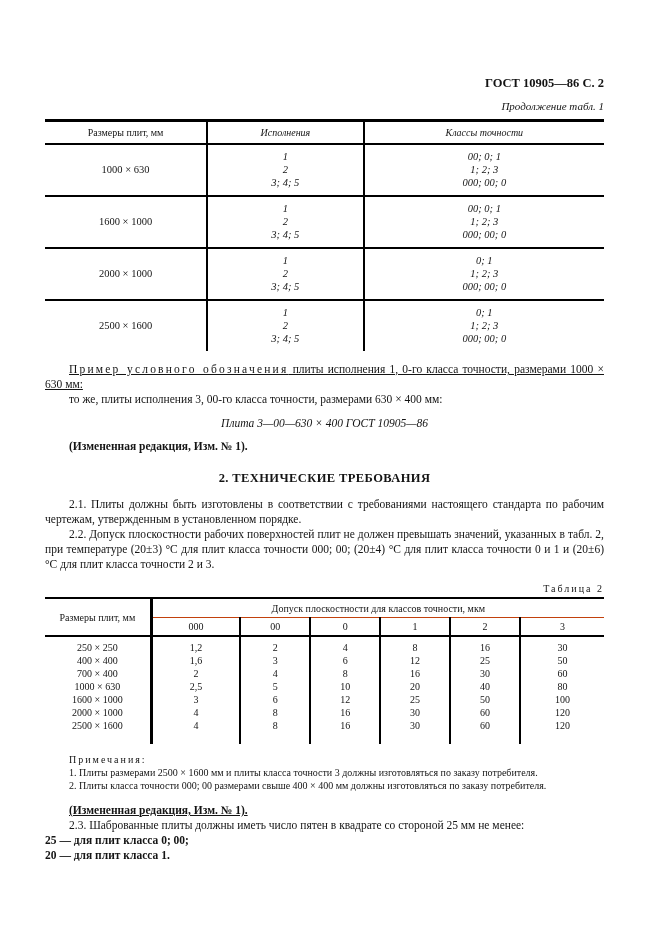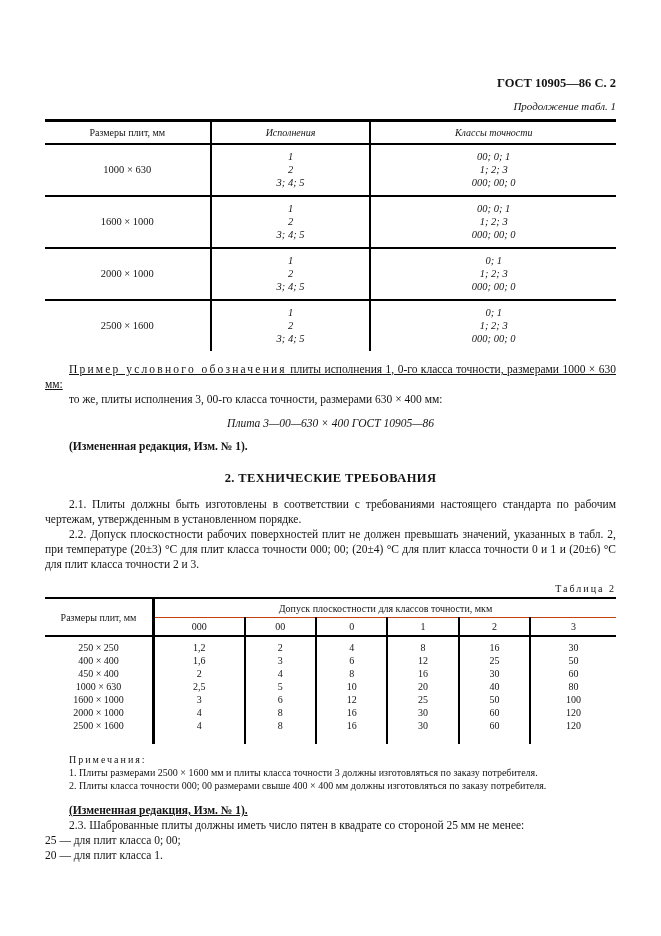--- a/index.html
+++ b/index.html
@@ -1,20 +1,20 @@
 <!DOCTYPE html>
 <html lang="ru"><head>
 <meta charset="utf-8">
 <style>
   html, body { margin: 0; padding: 0; background: #ffffff; }
   .page {
     width: 661px; height: 936px; box-sizing: border-box;
     background: #ffffff; color: #141414;
     font-family: "Liberation Serif", "DejaVu Serif", serif;
-    padding: 76px 45px 0 45px; position: relative; overflow: hidden;
+    padding: 76px 57px 0 45px; position: relative; overflow: hidden;
   }
 
   
   .gost-head { text-align: right; font-weight: bold; font-size: 12.5px; line-height: 14px; }
   .continuation { text-align: right; font-style: italic; font-size: 11px; margin-top: 10px; }
 
   
   table { border-collapse: collapse; width: 100%; }
   .t1 { margin-top: 7px; border-top: 3px solid #000; font-size: 10.5px; }
   .t1 th {
@@ -49,21 +49,21 @@
   .t2 tbody td { text-align: center; line-height: 13px; padding: 0 4px; }
   .t2 tbody tr:first-child td { padding-top: 4px; }
   .t2 tbody tr:last-child td { padding-bottom: 12px; }
   .t2 tbody .v1 { border-left: 3px solid #000; }
   .t2 tbody .v { border-left: 2px solid #000; }
 
   
   .notes { margin-top: 9px; font-size: 10px; line-height: 13px; }
   .notes .lead { text-indent: 24px; letter-spacing: 2px; }
   .note-item { text-align: justify; text-indent: 24px; }
-  .plain-line { font-size: 11.5px; line-height: 15px; }
+  .plain-line { font-size: 11.5px; line-height: 15px; font-weight: bold; }
 </style>
 </head>
 <body>
 
 <div class="page">
 
   <div class="gost-head">ГОСТ 10905—86 С. 2</div>
   <div class="continuation">Продолжение табл. 1</div>
 
   <table class="t1">
@@ -174,21 +174,21 @@
       <tr>
         <td>400 × 400</td>
         <td class="v1">1,6</td>
         <td class="v">3</td>
         <td class="v">6</td>
         <td class="v">12</td>
         <td class="v">25</td>
         <td class="v">50</td>
       </tr>
       <tr>
-        <td>450 × 400</td>
+        <td>700 × 400</td>
         <td class="v1">2</td>
         <td class="v">4</td>
         <td class="v">8</td>
         <td class="v">16</td>
         <td class="v">30</td>
         <td class="v">60</td>
       </tr>
       <tr>
         <td>1000 × 630</td>
         <td class="v1">2,5</td>

